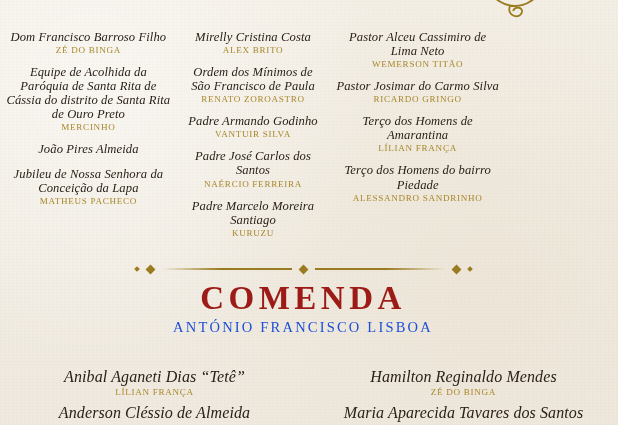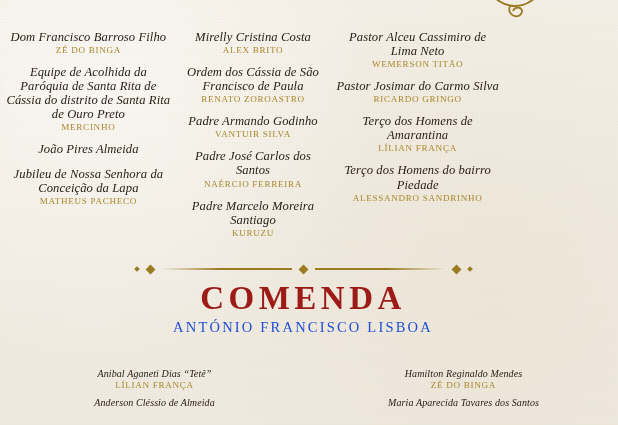--- a/index.html
+++ b/index.html
@@ -145,21 +145,21 @@
     left: 0;
     width: 618px;
     display: flex;
   }
   .bcol {
     flex: 1 1 50%;
     padding: 0 8px;
     box-sizing: border-box;
   }
   .bcol .entry { margin-bottom: 7px; }
-  .bcol .entry .name { font-size: 10px; }
+  .bcol .entry .name { font-size: 16px; }
 
   .clip-fade {
     position: absolute;
     left: 0;
     bottom: 0;
     width: 618px;
     height: 8px;
     background: linear-gradient(180deg, rgba(242,237,228,0) 0%, rgba(242,237,228,0.0) 100%);
     pointer-events: none;
   }
@@ -198,21 +198,21 @@
         <div class="sub">MATHEUS PACHECO</div>
       </div>
     </div>
 
     <div class="col col-2">
       <div class="entry">
         <div class="name">Mirelly Cristina Costa</div>
         <div class="sub">ALEX BRITO</div>
       </div>
       <div class="entry">
-        <div class="name">Ordem dos Cássia de São Francisco de Paula</div>
+        <div class="name">Ordem dos Mínimos de São Francisco de Paula</div>
         <div class="sub">RENATO ZOROASTRO</div>
       </div>
       <div class="entry">
         <div class="name">Padre Armando Godinho</div>
         <div class="sub">VANTUIR SILVA</div>
       </div>
       <div class="entry">
         <div class="name">Padre José Carlos dos Santos</div>
         <div class="sub">NAÉRCIO FERREIRA</div>
       </div>

